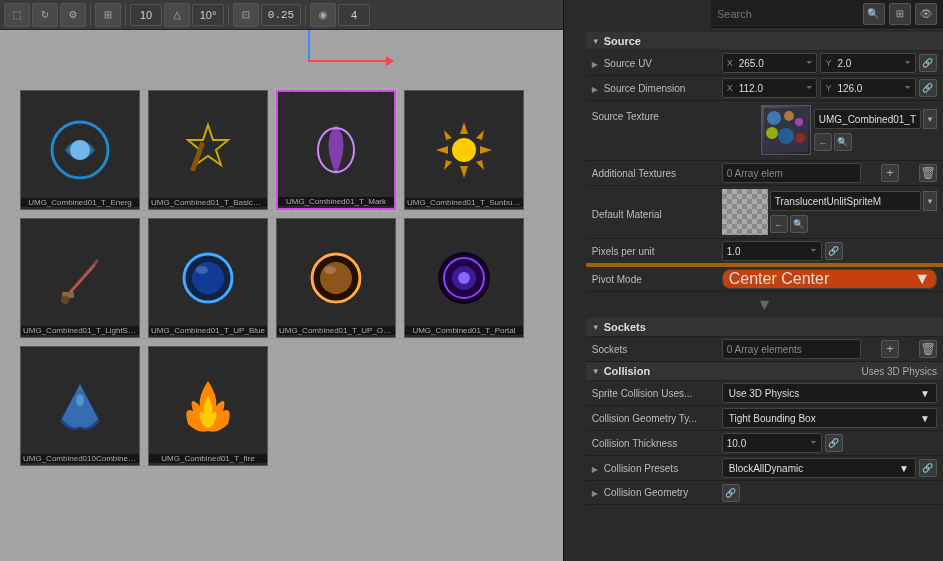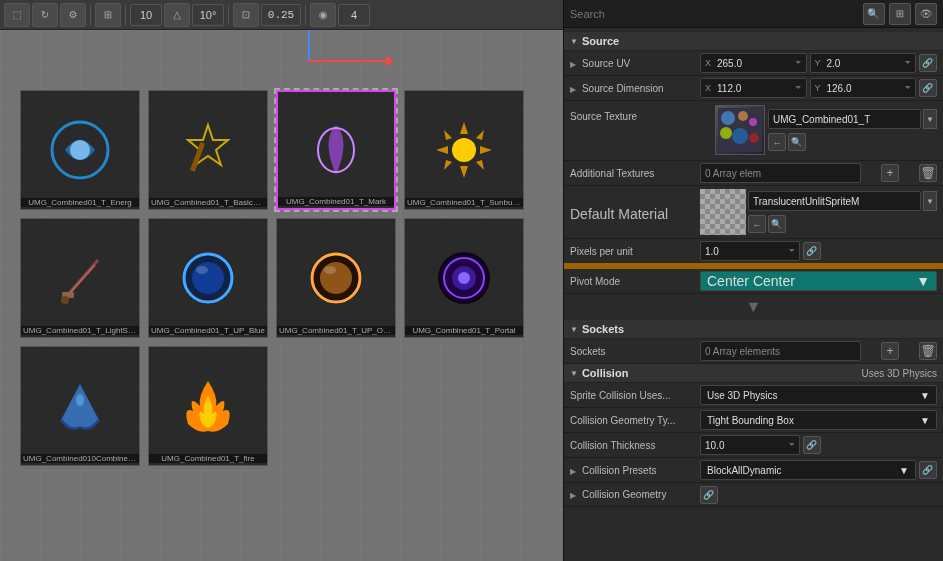--- a/index.html
+++ b/index.html
@@ -68,21 +68,21 @@
       font-size: 11px;
       border-radius: 2px;
       font-family: Liberation Mono, monospace;
     }
 
     
     .canvas-area {
       position: relative;
       width: 563px;
       height: 531px;
-      background: #737373;
+      background: #a3a3a3;
       overflow: hidden;
     }
 
     
     .canvas-area::before {
       content: '';
       position: absolute;
       inset: 0;
       background-image:
         linear-gradient(rgba(255,255,255,0.03) 1px, transparent 1px),
@@ -179,20 +179,21 @@
 
     
     .right-panel {
       width: 384px;
       height: 561px;
       background: #2a2a2a;
       border-left: 1px solid #111;
       display: flex;
       flex-direction: column;
       overflow: hidden;
+      align-items: flex-end;
     }
 
     
     .search-bar {
       display: flex;
       align-items: center;
       height: 28px;
       background: #1e1e1e;
       border-bottom: 1px solid #111;
       padding: 0 6px;
@@ -331,20 +332,21 @@
       color: #aaa;
     }
 
     
     .texture-row {
       display: flex;
       align-items: flex-start;
       padding: 4px 6px;
       min-height: 60px;
       border-bottom: 1px solid #1e1e1e;
+      gap: 24px;
     }
     .texture-label {
       width: 130px;
       font-size: 10px;
       color: #bbb;
       padding-top: 6px;
       flex-shrink: 0;
     }
     .texture-value {
       flex: 1;
@@ -467,21 +469,21 @@
     
     .material-row {
       display: flex;
       align-items: center;
       padding: 3px 6px;
       min-height: 52px;
       border-bottom: 1px solid #1e1e1e;
     }
     .material-label {
       width: 130px;
-      font-size: 14px;
+      font-size: 10px;
       color: #bbb;
       flex-shrink: 0;
       padding-top: 4px;
     }
     .material-value {
       flex: 1;
       display: flex;
       flex-direction: column;
       gap: 3px;
     }
@@ -545,26 +547,26 @@
       display: flex;
       align-items: center;
       justify-content: center;
       padding: 4px 6px;
       cursor: pointer;
     }
 
     
     .pivot-dropdown {
       flex: 1;
-      background: #0f766e;
+      background: #c2410c;
       border: 1px solid #444;
-      border-radius: 2px;
+      border-radius: 8px;
       height: 20px;
       padding: 0 6px;
-      font-size: 14px;
+      font-size: 16px;
       color: #ddd;
       display: flex;
       align-items: center;
       justify-content: space-between;
       cursor: pointer;
     }
 
     
     .sprite-canvas {
       width: 60px;
@@ -594,21 +596,21 @@
       background-size: 10px 10px;
       background-position: 0 0, 0 5px, 5px -5px, -5px 0px;
       background-color: #aaa;
     }
 
     .ppu-row {
       display: flex;
       align-items: center;
       padding: 2px 6px;
       min-height: 24px;
-      border-bottom: 6px solid #a16207;
+      border-bottom: 4px solid #a16207;
     }
 
     
     .expand-tri {
       font-size: 8px;
       color: #888;
       margin-right: 3px;
       cursor: pointer;
     }
 

